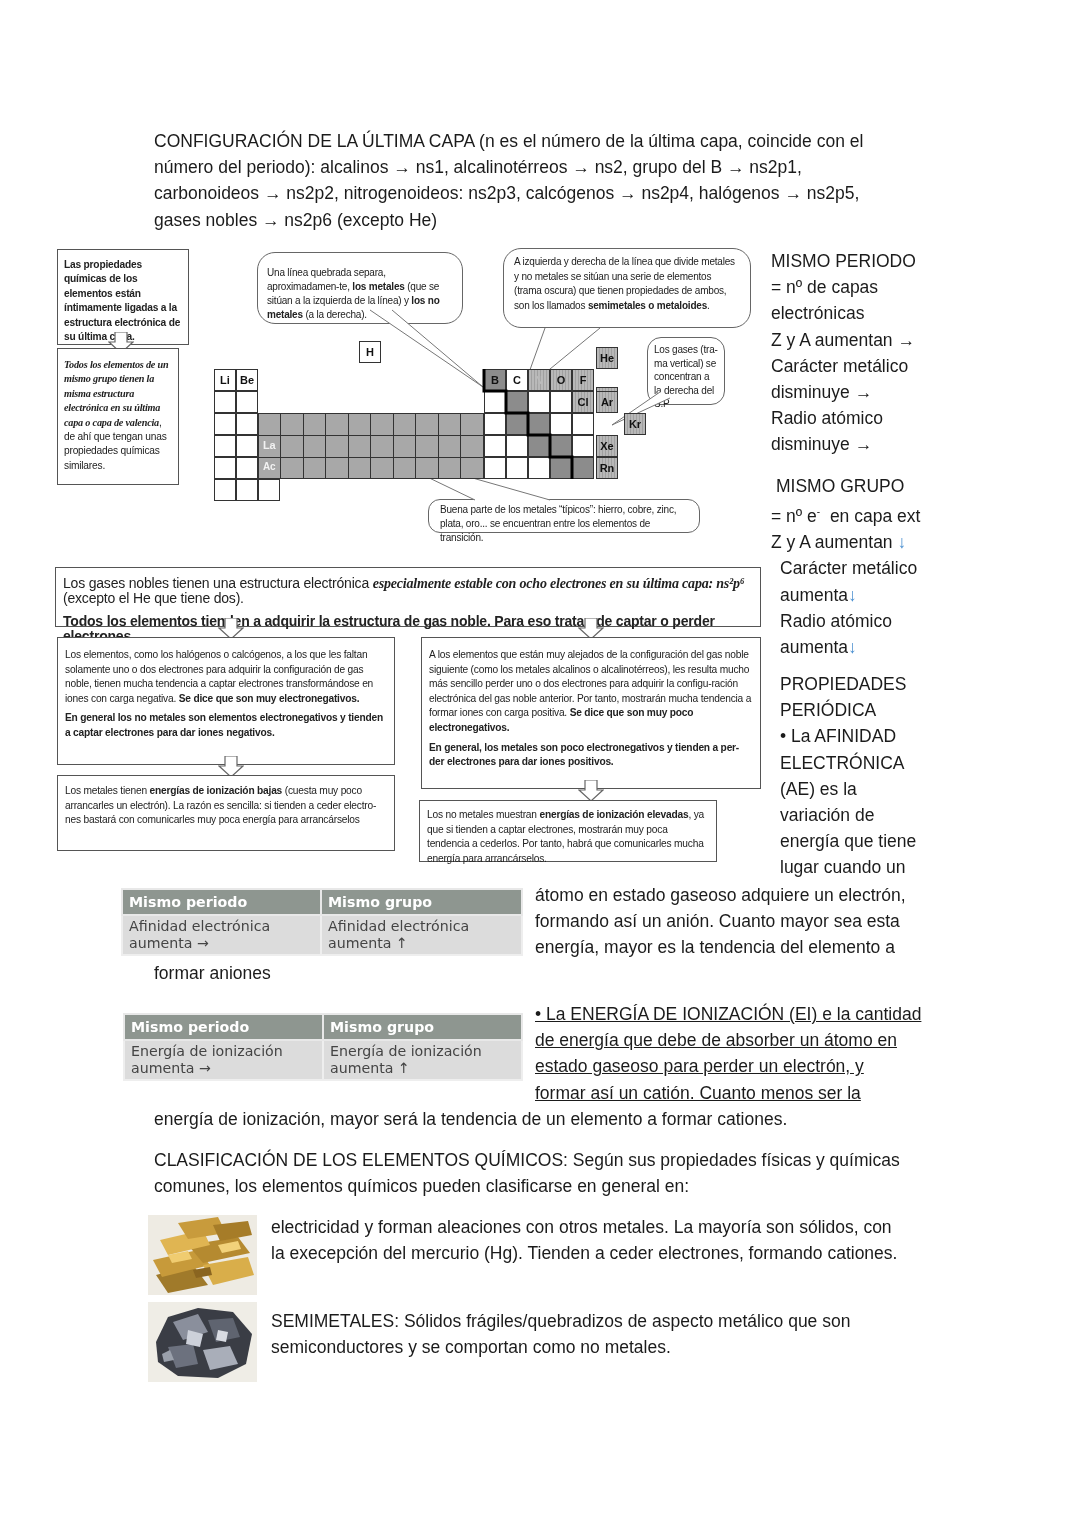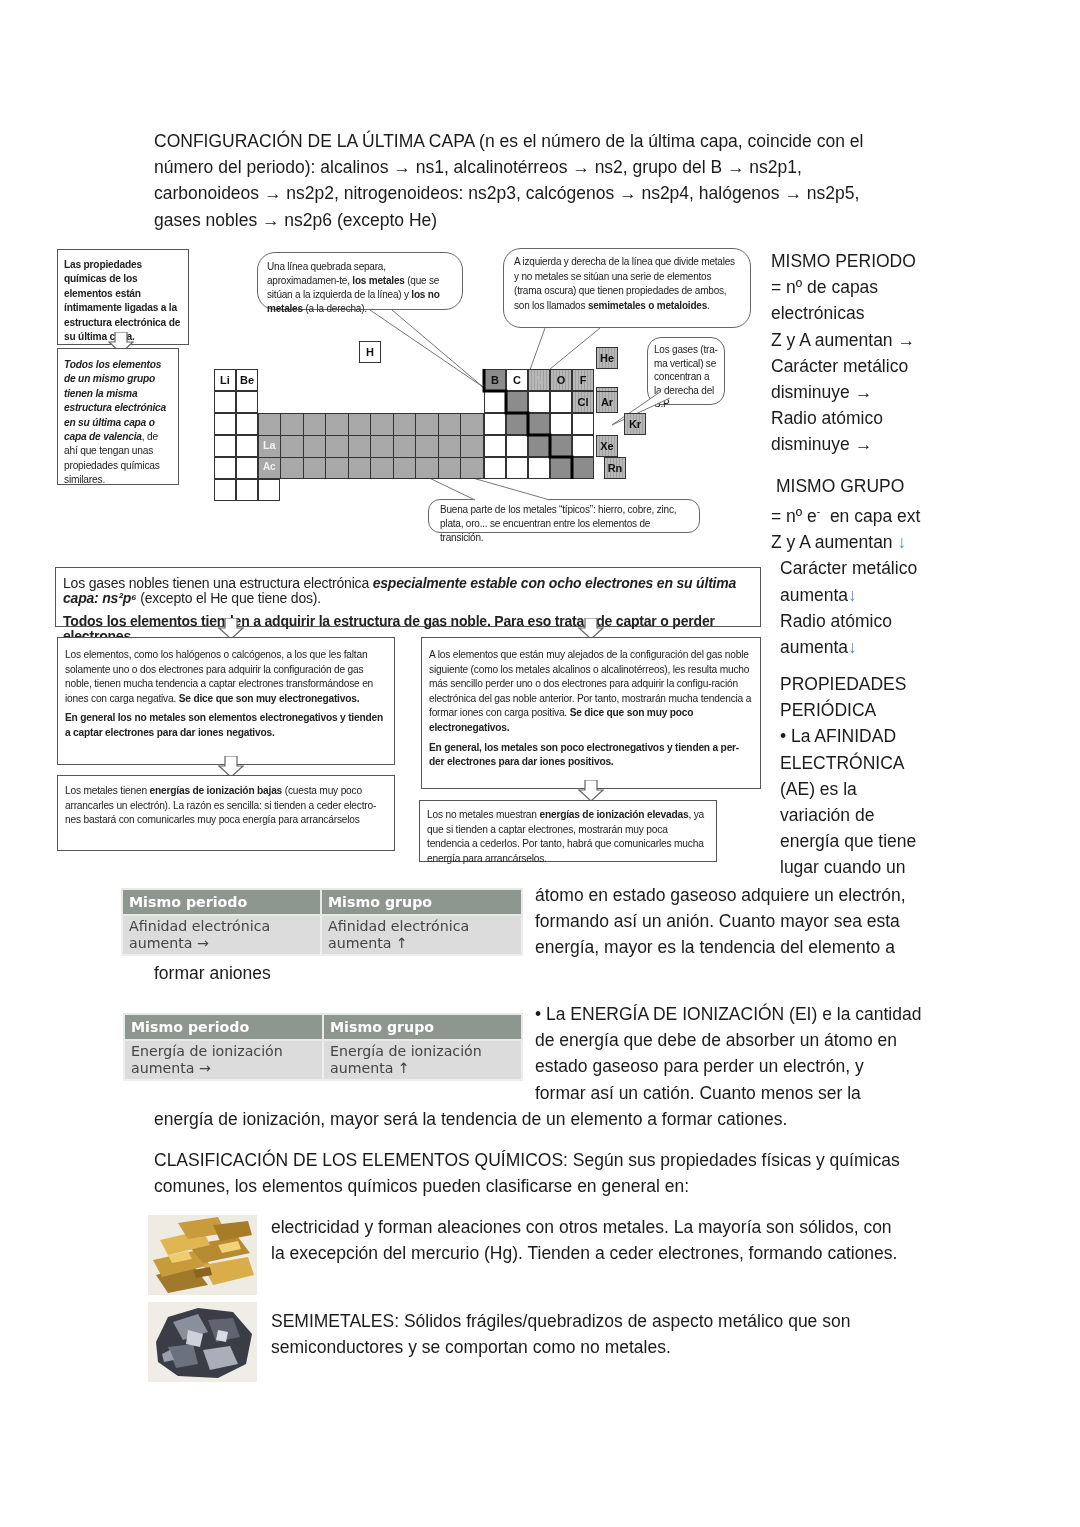--- a/index.html
+++ b/index.html
@@ -3,21 +3,21 @@
 <meta charset="utf-8">
 <style>
   html,body{margin:0;padding:0;background:#fff;}
   body{width:1080px;height:1527px;position:relative;overflow:hidden;font-family:"DejaVu Sans",sans-serif;color:#1a1a1a;}
   .abs{position:absolute;}
   .para{font-family:"Liberation Sans",sans-serif;font-size:17.5px;line-height:26.2px;color:#1b1b1b;}
   .diag{font-family:"Liberation Sans",sans-serif;font-size:10.3px;line-height:14.6px;color:#222;letter-spacing:-0.2px;}
   .box{position:absolute;border:1.5px solid #555;background:#fff;box-sizing:border-box;}
   .bubble{position:absolute;border:1.3px solid #666;background:#fff;border-radius:18px;box-sizing:border-box;}
   .b{font-weight:bold;}
-  .i{font-style:italic;}
+  .i{font-style:italic;font-family:Liberation Serif, serif;}
   .cell{position:absolute;width:22px;height:22px;border:1px solid #333;box-sizing:border-box;background:#fff;font-family:"Liberation Sans",sans-serif;font-size:11px;font-weight:bold;text-align:center;line-height:20px;color:#111;}
   .tm{background:#a8a8a8;}
   .dk{background:#8c8c8c;}
   .gs{background:repeating-linear-gradient(90deg,#b8b8b8 0 2px,#a0a0a0 2px 3px);}
   .white-txt{color:#f2f2f2;}
   table.tb{position:absolute;border-collapse:collapse;font-family:"DejaVu Sans",sans-serif;font-size:14.2px;}
   table.tb th{background:#8e9690;color:#fff;text-align:left;font-weight:bold;padding:2px 6px;height:20px;border:2px solid #e8e8e8;}
   table.tb td{background:#dcdcdc;color:#444;padding:2px 6px;line-height:17px;vertical-align:top;border:2px solid #eee;}
   .side{font-family:"Liberation Sans",sans-serif;font-size:17.5px;line-height:26.2px;color:#1b1b1b;}
   .blue-arrow{color:#4a8fd0;font-weight:bold;}
@@ -35,21 +35,21 @@
 <div class="box diag b" style="left:57px;top:249px;width:132px;height:96px;padding:8px 6px;font-size:10.2px;line-height:14.4px;">
   <span>Las propiedades químicas de los elementos están íntimamente ligadas a la estructura electrónica de su última capa.</span>
 </div>
 <svg class="abs" style="left:108px;top:332px;" width="26" height="22" viewBox="0 0 26 22">
   <path d="M7 0 H19 V10 H25 L13 21 L1 10 H7 Z" fill="#fff" stroke="#666" stroke-width="1.2"></path>
 </svg>
 <div class="box diag" style="left:57px;top:348px;width:122px;height:137px;padding:9px 6px;font-size:10.2px;line-height:14.4px;">
   <span class="b i">Todos los elementos de un mismo grupo tienen la misma estructura electrónica en su última capa o capa de valencia</span><span>, de ahí que tengan unas propiedades químicas similares.</span>
 </div>
 
-<div class="bubble diag" style="left:257px;top:252px;width:206px;height:58px;padding:7px 9px;font-size:10px;line-height:14px;">
+<div class="bubble diag" style="left:257px;top:252px;width:206px;height:72px;padding:13px 9px;font-size:10px;line-height:14px;">
   <span>Una línea quebrada separa, aproximadamen-te, </span><span class="b">los metales</span><span> (que se sitúan a la izquierda de la línea) y </span><span class="b">los no metales</span><span> (a la derecha).</span>
 </div>
 
 <div class="bubble diag" style="left:503px;top:248px;width:248px;height:80px;padding:6px 10px;font-size:10px;line-height:14.5px;">
   <span>A izquierda y derecha de la línea que divide metales y no metales se sitúan una serie de elementos (trama oscura) que tienen propiedades de ambos, son los llamados </span><span class="b">semimetales o metaloides</span><span>.</span>
 </div>
 
 <div class="bubble diag" style="left:647px;top:337px;width:78px;height:68px;padding:5px 6px;font-size:10px;line-height:13.5px;border-radius:14px;">
   <span>Los gases (tra-ma vertical) se concentran a la derecha del S.P</span>
 </div>
@@ -116,21 +116,21 @@
   <div class="cell dk" style="left:528px;top:435px;"></div>
   <div class="cell dk" style="left:550px;top:435px;"></div>
   <div class="cell" style="left:572px;top:435px;"></div>
   <div class="cell gs" style="left:596px;top:435px;">Xe</div>
 
   <div class="cell" style="left:484px;top:457px;"></div>
   <div class="cell" style="left:506px;top:457px;"></div>
   <div class="cell" style="left:528px;top:457px;"></div>
   <div class="cell dk" style="left:550px;top:457px;"></div>
   <div class="cell dk" style="left:572px;top:457px;"></div>
-  <div class="cell gs" style="left:596px;top:457px;margin-left:8px;">Rn</div>
+  <div class="cell gs" style="left:596px;top:457px;">Rn</div>
 </div>
 
 <svg class="abs" style="left:0;top:0;" width="700" height="500">
   <polyline points="484,369 484,391 506,391 506,413 528,413 528,435 550,435 550,457 572,457 572,479" fill="none" stroke="#000" stroke-width="3"></polyline>
 </svg>
 
 <div class="abs side" style="left:771px;top:248px;width:170px;">
   <div>MISMO PERIODO</div>
   <div>= nº de capas</div>
   <div>electrónicas</div>
@@ -233,21 +233,21 @@
           <div>aumenta  →</div>
         </td>
     <td>
           <div>Energía de ionización</div>
           <div>aumenta ↑</div>
         </td>
   </tr>
 </tbody>
   </table>
 
-<div class="abs para" style="left:535px;top:1001px;width:410px;">
+<div class="abs para" style="left:535px;top:1001px;width:410px;text-decoration:underline;">
   <div>• La ENERGÍA DE IONIZACIÓN (EI) e la cantidad</div>
   <div>de energía que debe de absorber un átomo en</div>
   <div>estado gaseoso para perder un electrón, y</div>
   <div>formar así un catión. Cuanto menos ser la</div>
 </div>
 <div class="abs para" style="left:154px;top:1106px;">energía de ionización, mayor será la tendencia de un elemento a formar cationes.</div>
 
 <div class="abs para" style="left:154px;top:1147px;width:800px;">
   <div>CLASIFICACIÓN DE LOS ELEMENTOS QUÍMICOS:  Según sus propiedades físicas y químicas</div>
   <div>comunes, los elementos químicos pueden clasificarse en general en:</div>

